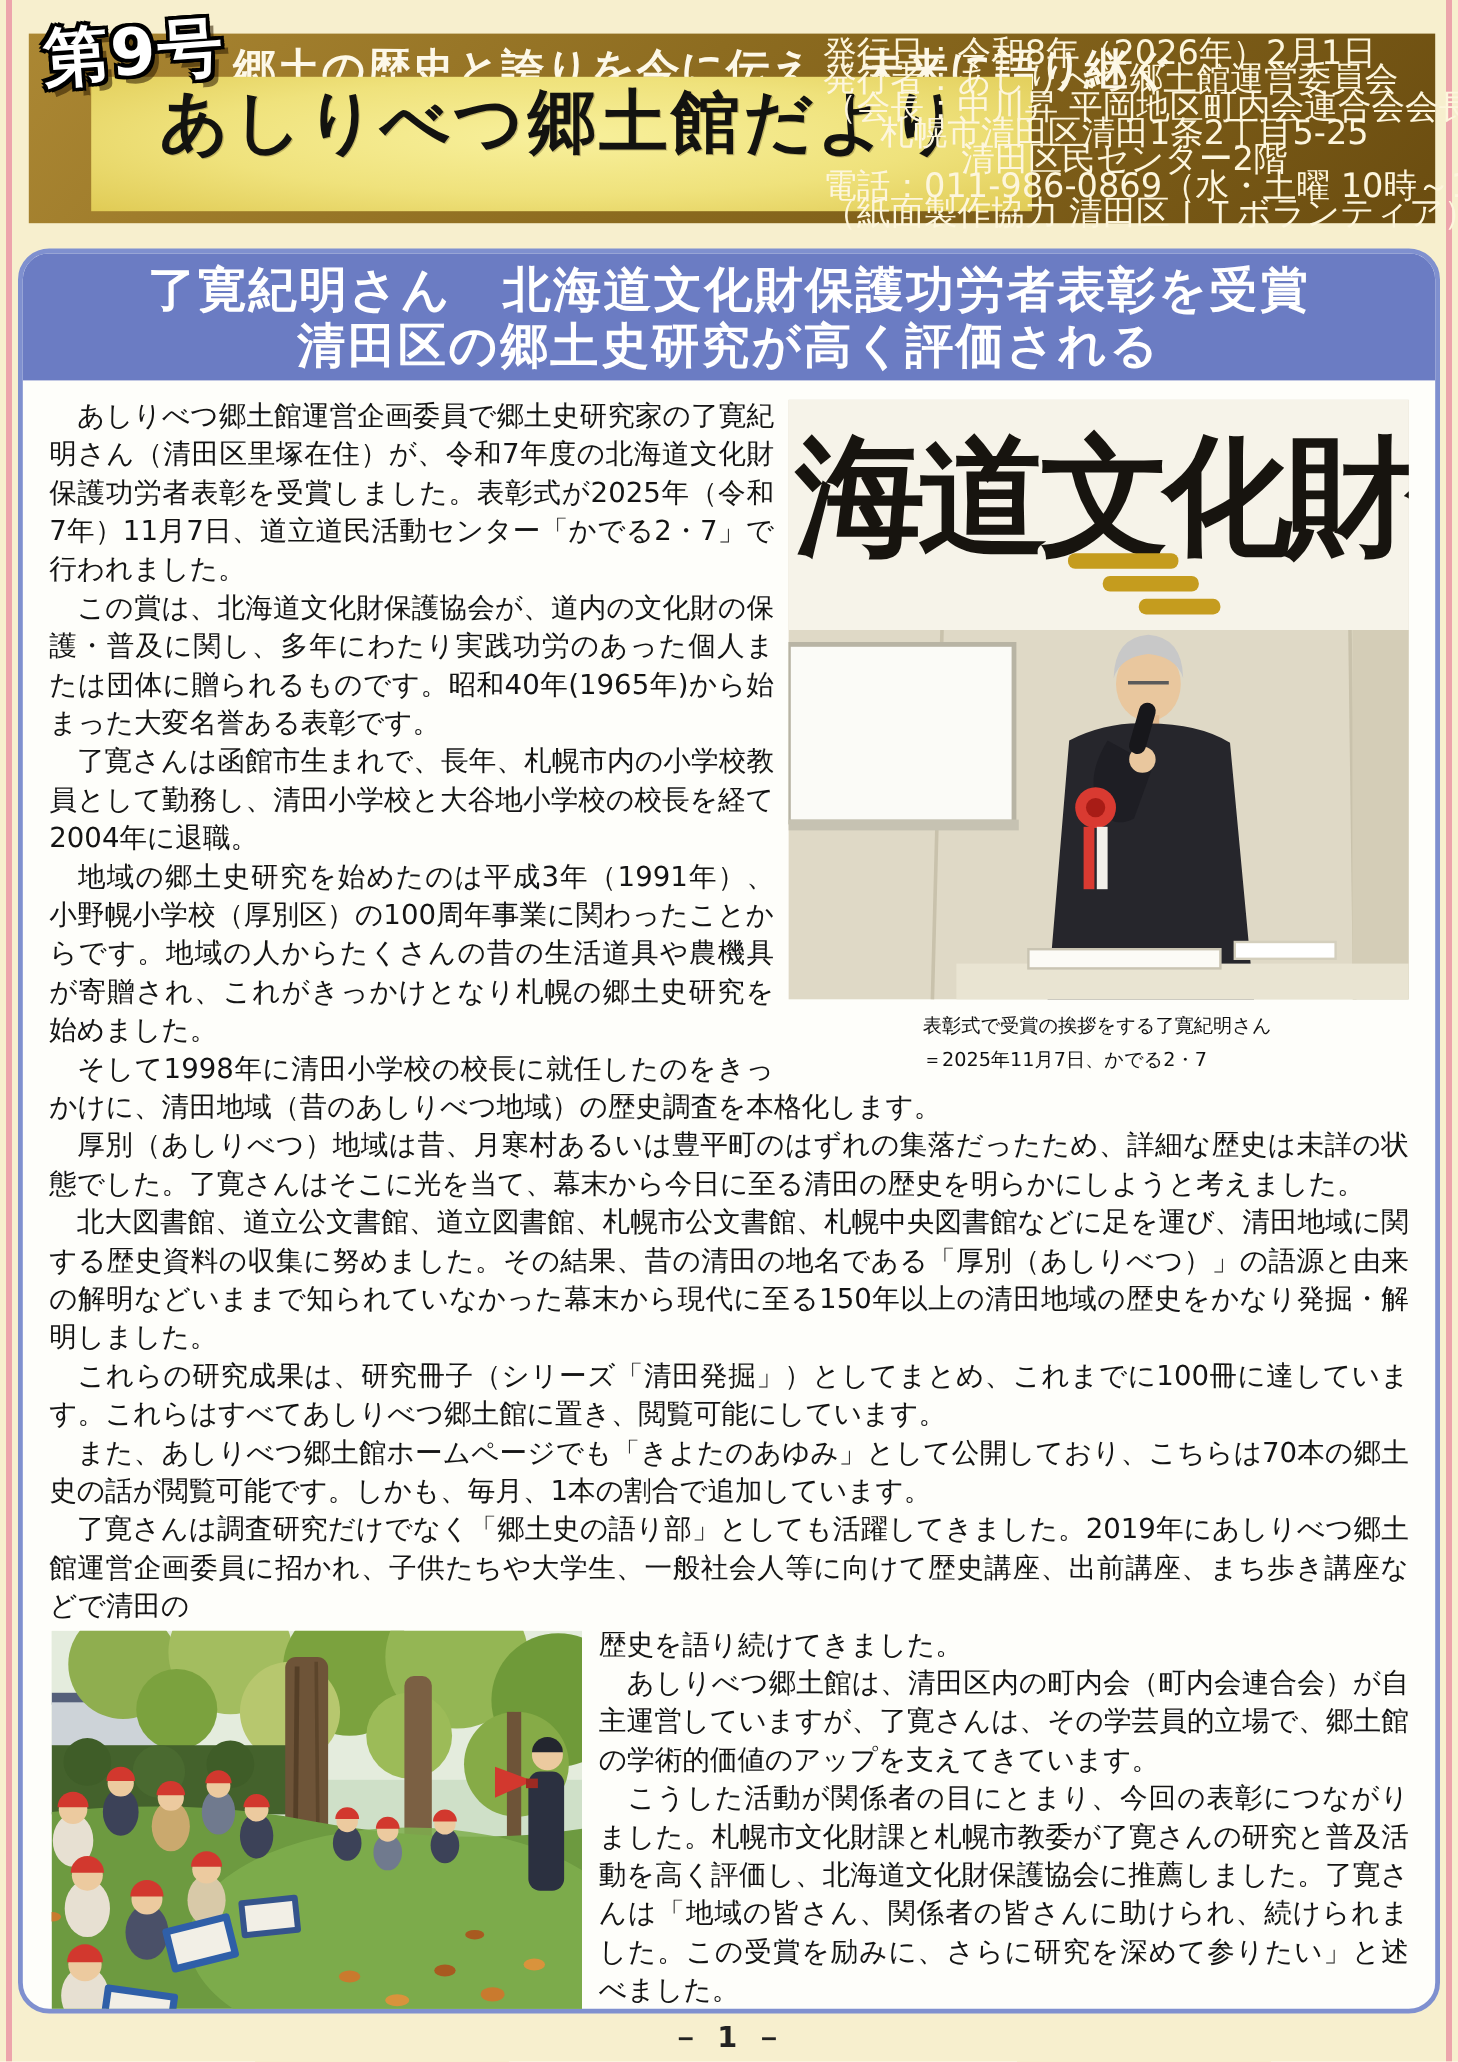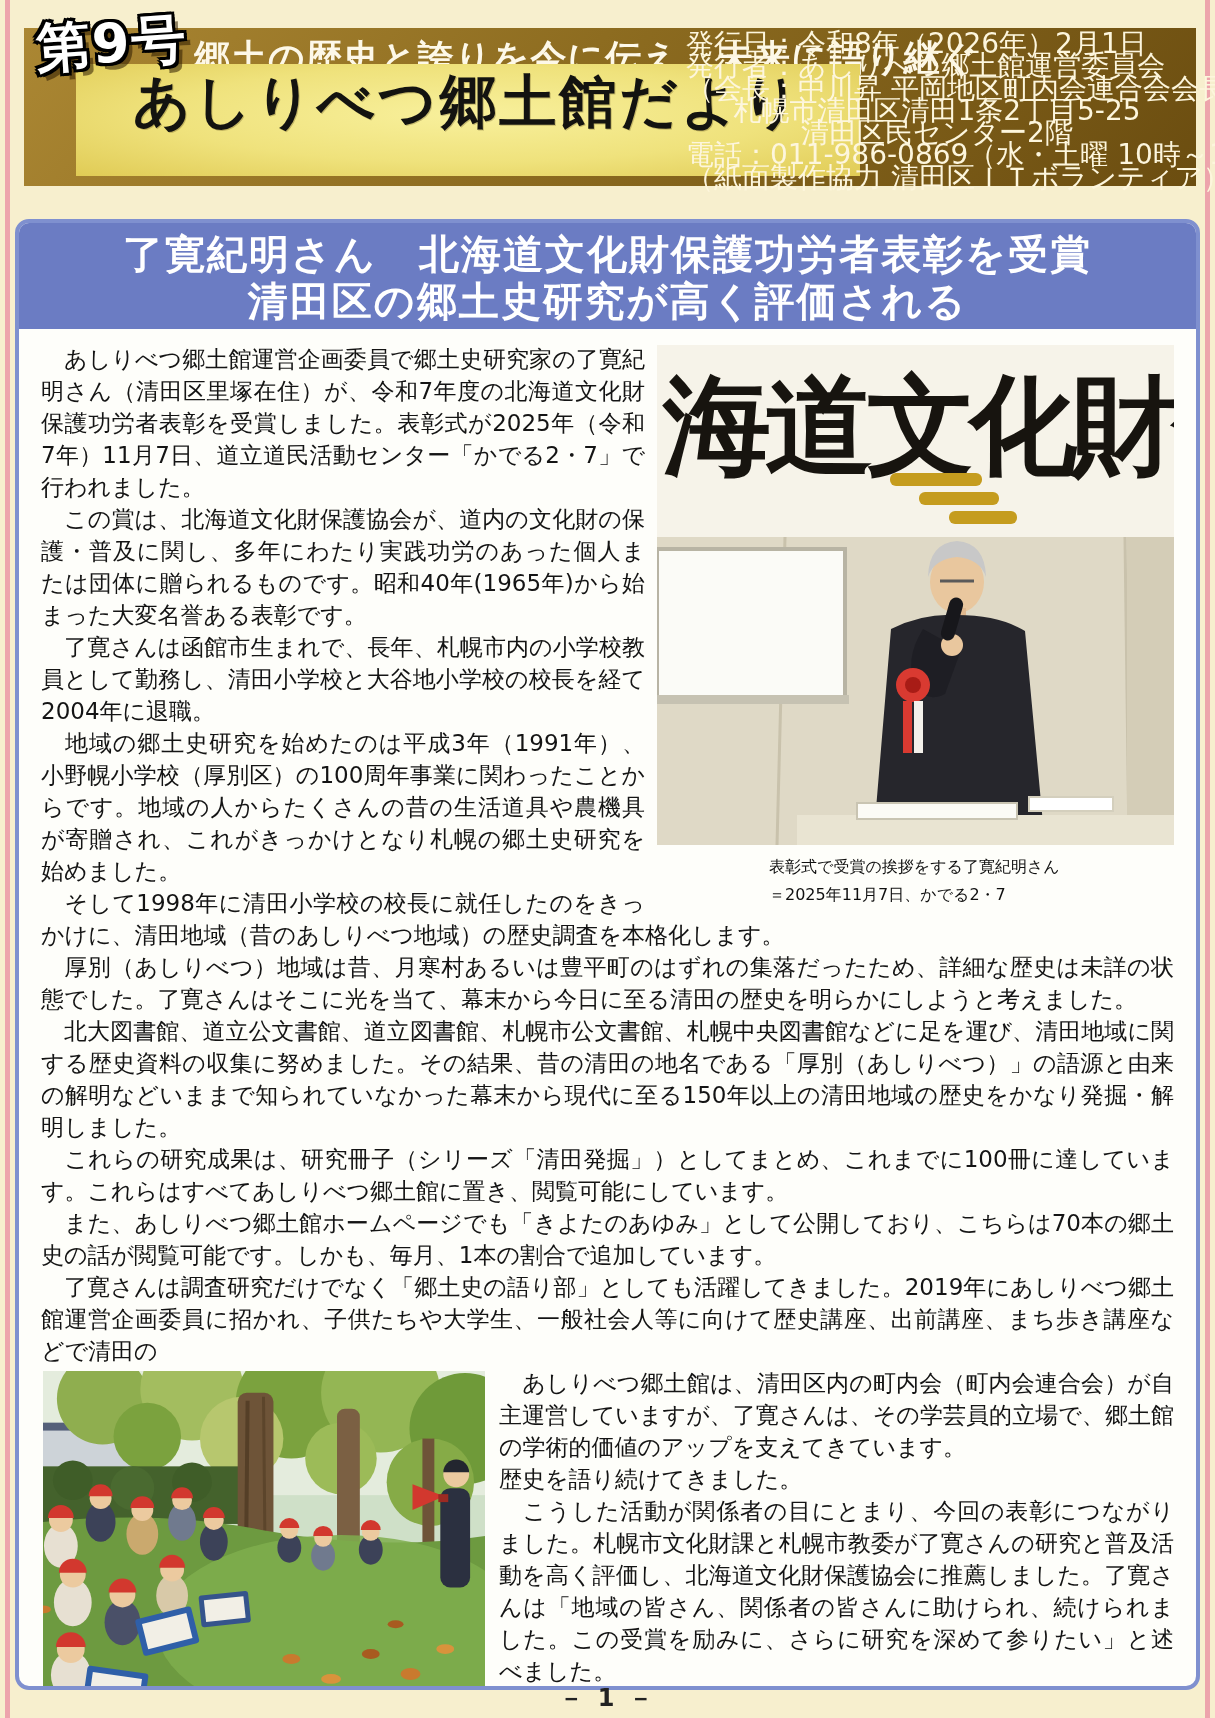--- a/index.html
+++ b/index.html
@@ -48,24 +48,24 @@
     color:#fdf6dd; font-size:28px; line-height:22.3px; font-weight:500;
     white-space:nowrap;
   }
   .pub-info .info-line { text-align:left; }
   .pub-info .info-line:nth-child(4),
   .pub-info .info-line:nth-child(5),
   .pub-info .info-line:nth-child(7) { text-align:center; }
 
   
   .panel {
-    position:absolute; left:15px; top:219px; width:1185px; height:1471px;
+    position:absolute; left:15px; top:207px; width:1185px; height:1471px;
     box-sizing:border-box;
     background:#fefefa;
-    border:4px solid #7f90cf; border-radius:14px;
+    border:4px solid #7f90cf; border-radius:26px;
     overflow:hidden;
   }
   .headline {
     background:#6b7cc3; color:#ffffff; text-align:center;
     font-family:"DejaVu Serif", serif; font-weight:bold;
     font-size:40px; line-height:47px; letter-spacing:2px;
     padding:7px 0 5px;
   }
   .article-body {
     padding:14px 22px 0 22px;
@@ -309,21 +309,21 @@
             <circle cx="416" cy="104" r="13" fill="#ecca9f"></circle>
             <path d="M403 102 a13 13 0 0 1 26 0 z" fill="#23262f"></path>
             <polygon points="404,126 372,114 372,140" fill="#d2382e"></polygon>
             <rect x="398" y="124" width="10" height="8" fill="#9c2a22"></rect>
           </g>
         </svg>
       </div>
 
     </div>
 
+    <p>歴史を語り続けてきました。</p>
     <p>　あしりべつ郷土館は、清田区内の町内会（町内会連合会）が自主運営していますが、了寛さんは、その学芸員的立場で、郷土館の学術的価値のアップを支えてきています。</p>
-    <p>歴史を語り続けてきました。</p>
     <p>　こうした活動が関係者の目にとまり、今回の表彰につながりました。札幌市文化財課と札幌市教委が了寛さんの研究と普及活動を高く評価し、北海道文化財保護協会に推薦しました。了寛さんは「地域の皆さん、関係者の皆さんに助けられ、続けられました。この受賞を励みに、さらに研究を深めて参りたい」と述べました。</p>
     <p>　　今年の功労者表彰は、了寛さんと、深川市の伊藤勝文さん、別海町の川村俊也さんの3名のみが表彰されました。</p>
     <div style="clear:both"></div>
   </div>
 </div>
 
 <div class="footer">－ 1 －</div>
 
 </body></html>

